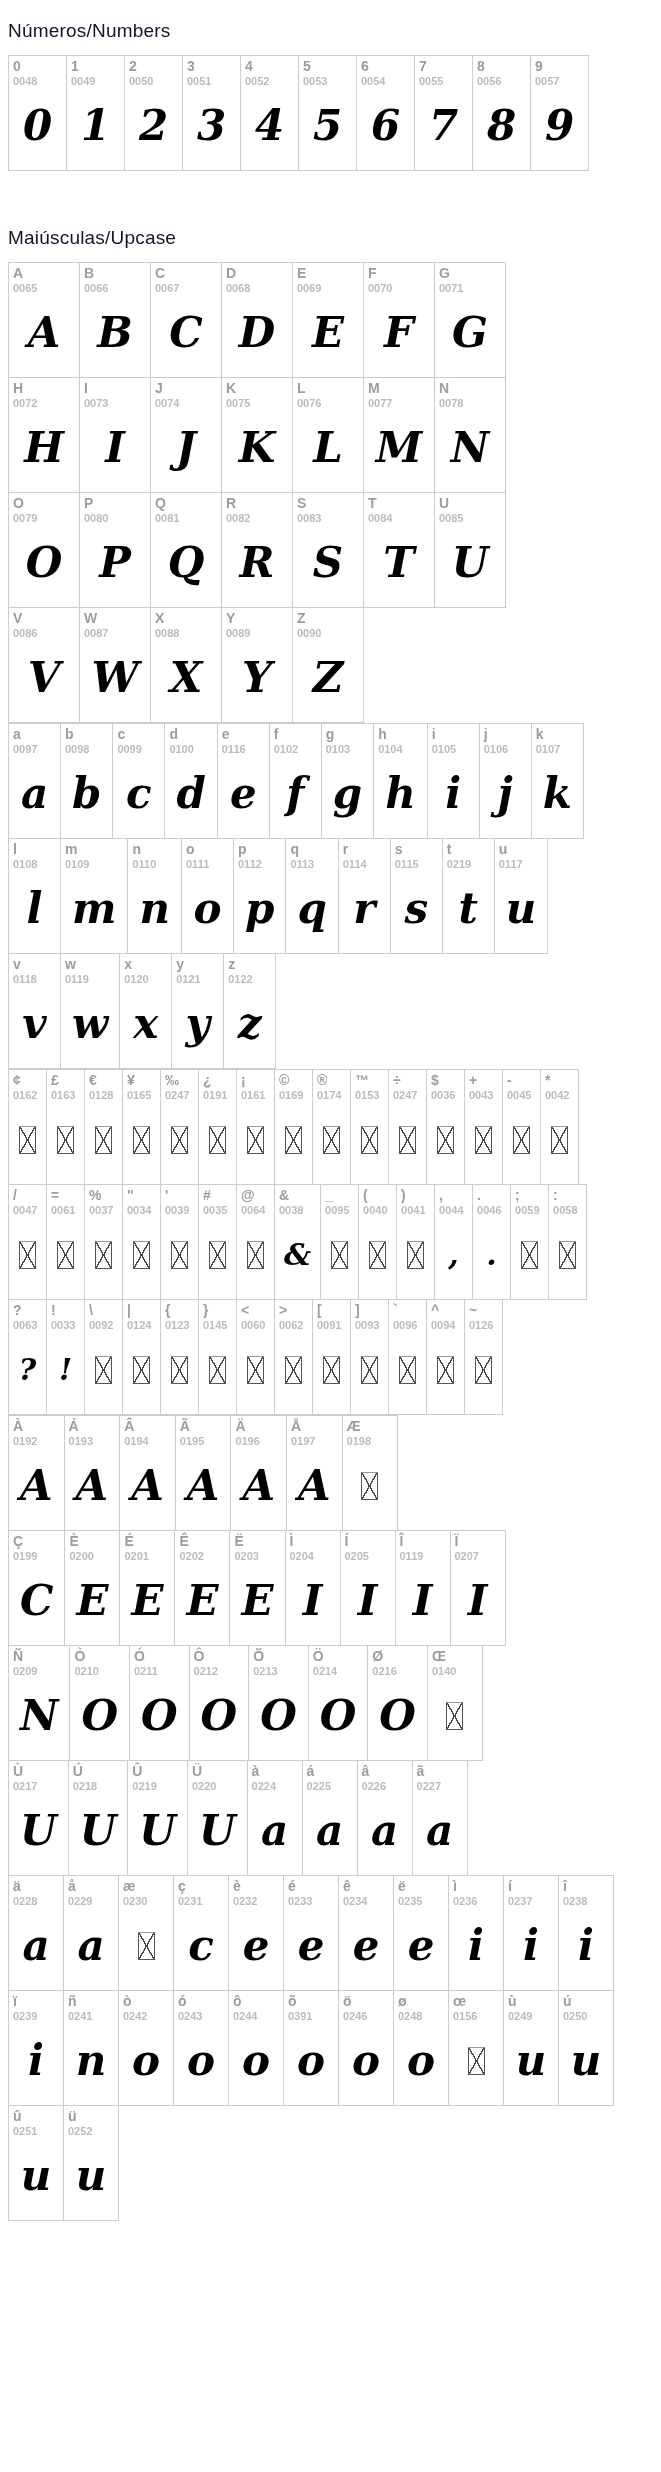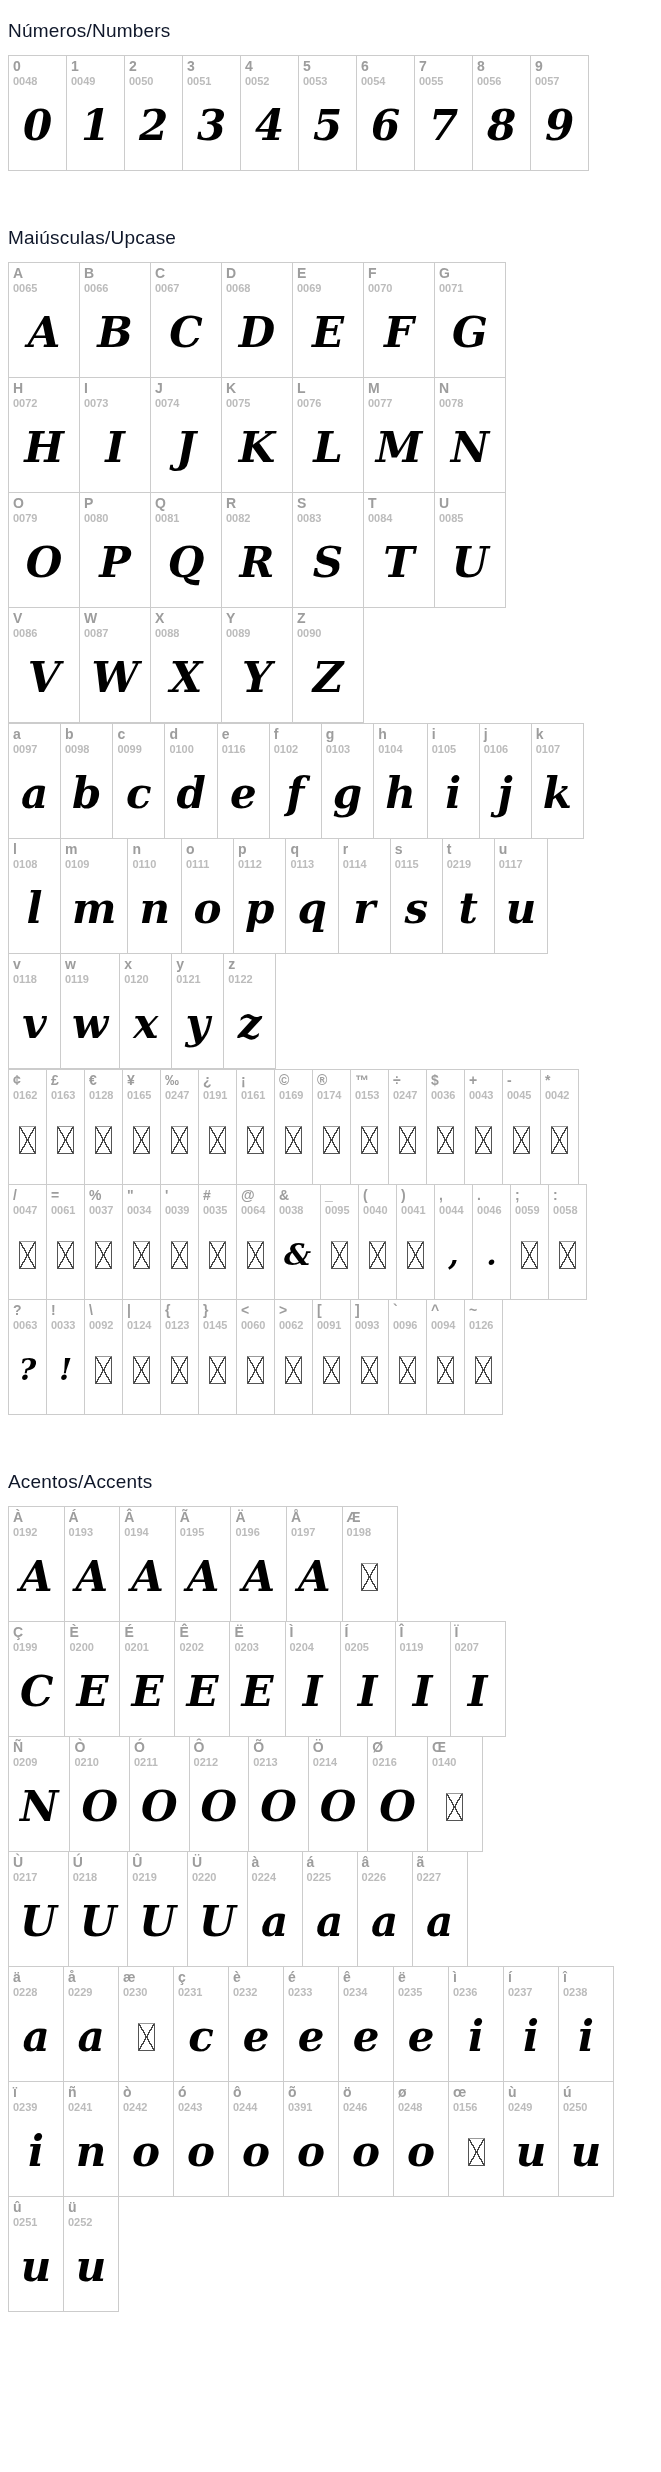--- a/index.html
+++ b/index.html
@@ -929,21 +929,20 @@
                 <div class="cell-code">0126</div>
               </div>
               <div class="cell-glyph">
                 <span class="tofu"></span>
               </div>
             </div>
           </div>
         </div>
       </div>
       <div class="section sec-accents">
-        <h2 class="section-title">Acentos/Accents</h2>
         <div class="rows">
           <div class="glyph-row">
             <div class="cell">
               <div class="cell-head">
                 <div class="cell-label">À</div>
                 <div class="cell-code">0192</div>
               </div>
               <div class="cell-glyph">A</div>
             </div>
             <div class="cell">

